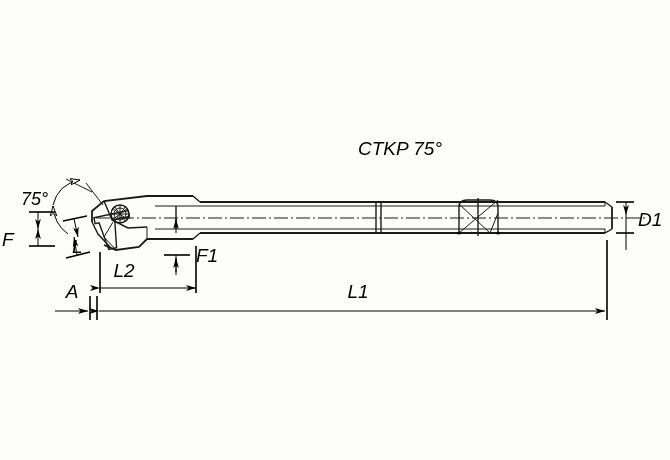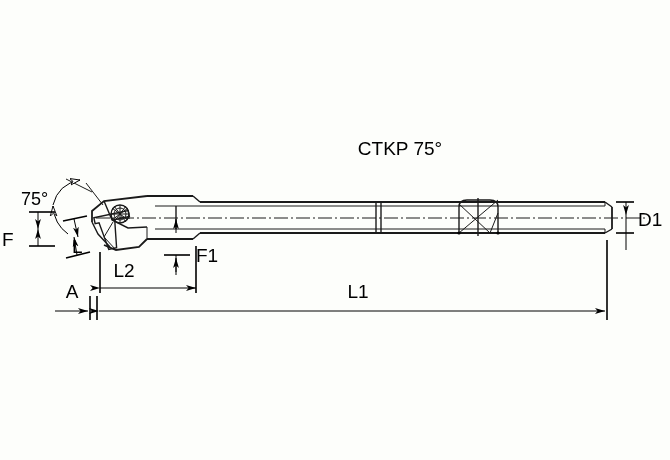--- a/index.html
+++ b/index.html
@@ -2,21 +2,21 @@
 <html><head>
 <meta charset="utf-8">
 <style>
   html,body{margin:0;padding:0;}
   body{
     width:670px;height:460px;
     background:#fdfefb;
     font-family:"Liberation Sans", sans-serif;
     overflow:hidden;
   }
-  #stage{position:relative;width:670px;height:460px;}
+  #stage{position:relative;width:670px;height:460px;font-style:italic;}
   svg{display:block;}
   .ln{stroke:#1a1a1a;fill:none;}
   .thin{stroke-width:1;}
   .med{stroke-width:1.4;}
   .thick{stroke-width:1.8;}
   .center{stroke:#1a1a1a;stroke-width:1;stroke-dasharray:14 3 2 3;}
   .dim{stroke:#000;stroke-width:1;fill:none;}
   .ext{stroke:#000;stroke-width:1.6;}
   .lbl{font-family:"Liberation Sans", sans-serif;fill:#000;}
   .t-title{font-size:19px;}

